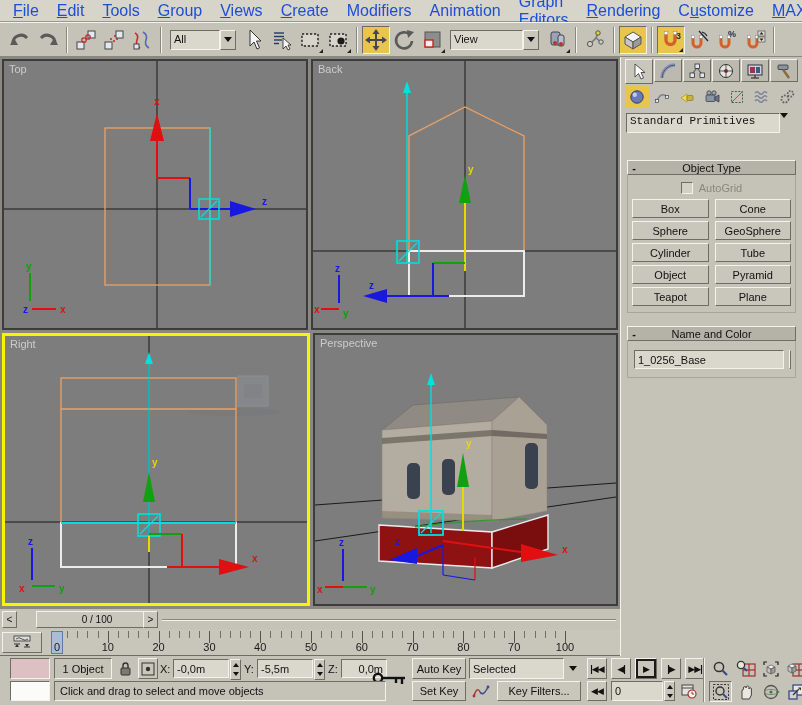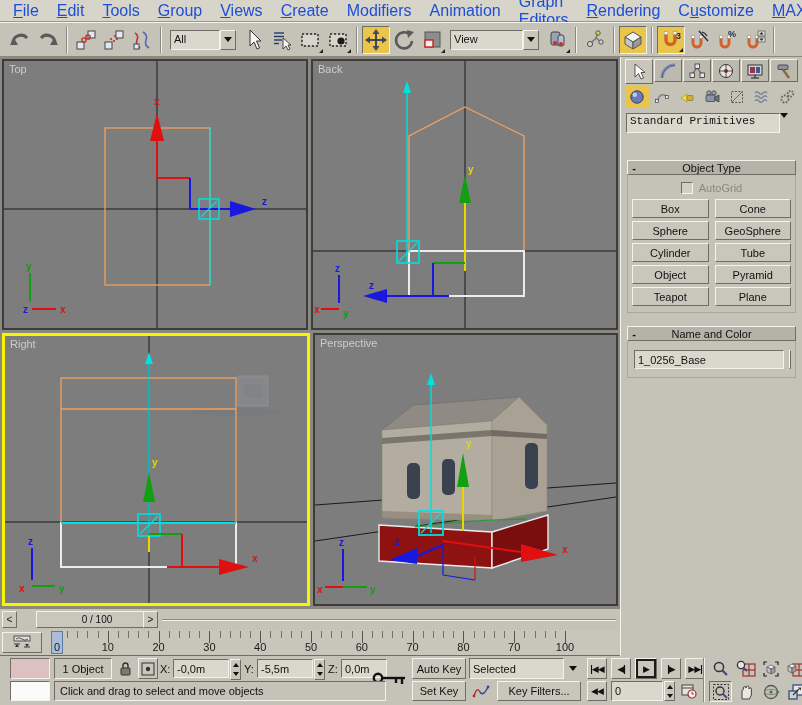--- a/index.html
+++ b/index.html
@@ -664,21 +664,21 @@
     <input class="field" style="position: absolute; left: 249px; top: 3px; width: 56px; height: 19px;" value="-5,5m">
     <div class="spin raised" style="position:absolute;left:306px;top:3px">
         <div>
           <div class="tri-up"></div>
         </div>
         <div>
           <div class="tri-dn2"></div>
         </div>
       </div>
     <div class="sb lbl" style="left:320px;top:2px;height:21px">Z:</div>
-    <input class="field" style="position: absolute; left: 333px; top: 3px; width: 46px; height: 19px;" value="0,0m">
+    <input class="field" style="position: absolute; left: 333px; top: 3px; width: 46px; height: 19px; text-align: right;" value="0,0m">
 
     <div class="sb" style="left:362px;top:10px;width:40px;height:24px">
       <svg width="36" height="18" viewBox="0 0 36 18">
           <circle cx="6" cy="9" r="4.2" fill="none" stroke="#111" stroke-width="2.4"></circle>
           <line x1="10" y1="9" x2="33" y2="9" stroke="#111" stroke-width="2.4"></line>
           <line x1="24" y1="9" x2="24" y2="14" stroke="#111" stroke-width="2.4"></line>
           <line x1="30" y1="9" x2="30" y2="15" stroke="#111" stroke-width="2.4"></line>
         </svg>
       </div>
 

